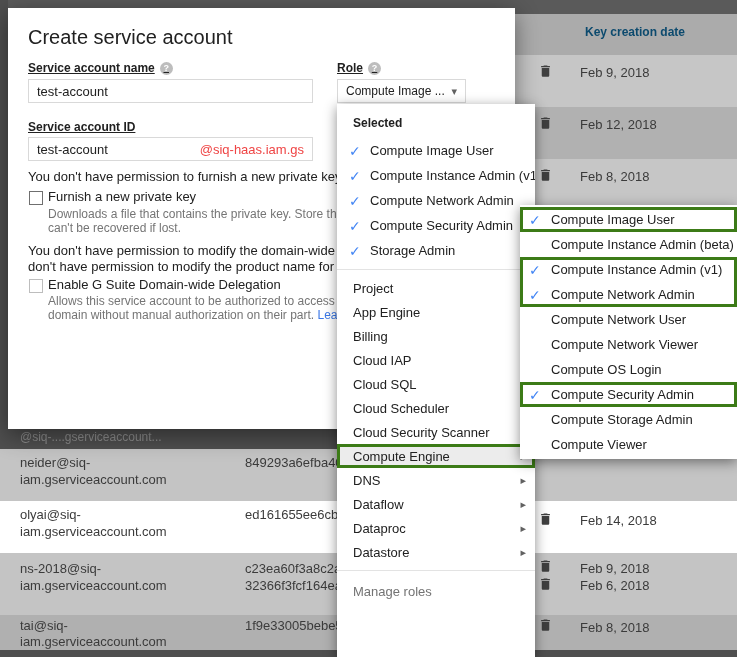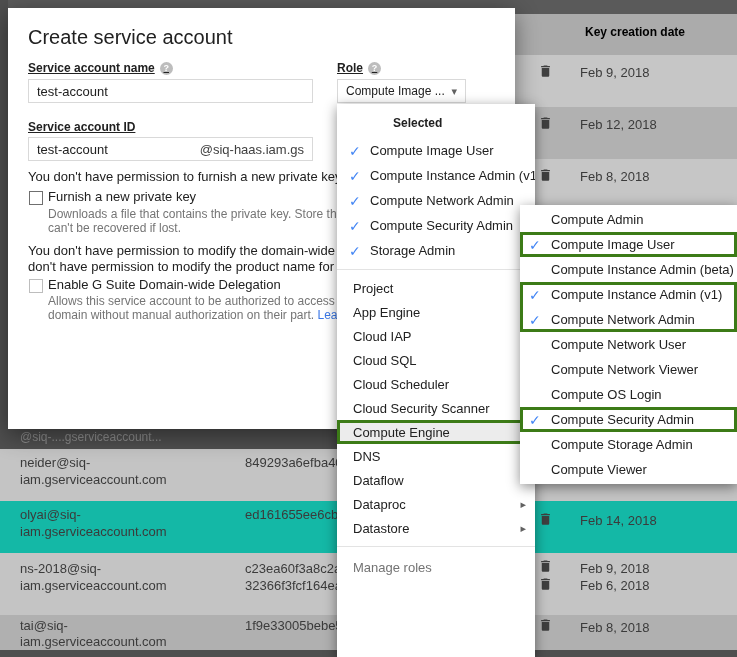--- a/index.html
+++ b/index.html
@@ -9,67 +9,67 @@
   
   .bgrow { position:absolute; left:0; width:737px; }
   .bg-top    { top:0;    height:14px; background:#5a5a5a; }
   .bg-header { top:14px; height:41px; background:#ababab; }
   .bg-r1 { top:55px;  height:52px; background:#c6c6c6; }
   .bg-r2 { top:107px; height:52px; background:#b1b1b1; }
   .bg-r3 { top:159px; height:52px; background:#c6c6c6; }
   .bg-mid{ top:211px; height:214px; background:#bcbcbc; }
   .bg-dark { top:425px; height:24px; background:#4f4f4f; }
   .bg-r4 { top:449px; height:52px; background:#c4c4c4; }
-  .bg-r5 { top:501px; height:52px; background:#14b8a6; }
+  .bg-r5 { top:501px; height:52px; background:#ffffff; }
   .bg-r6 { top:553px; height:62px; background:#c4c4c4; }
   .bg-r7 { top:615px; height:35px; background:#b0b0b0; }
   .bg-bottom { top:650px; height:7px; background:#4f4f4f; }
   .bg-left { position:absolute; left:0; top:0; width:8px; height:449px; background:#4f4f4f; }
 
-  .hdr-label { position:absolute; left:585px; top:11px; font-size:12px; font-weight:bold; color:#000000; }
+  .hdr-label { position:absolute; left:585px; top:11px; font-size:12px; font-weight:bold; color:#0c4a6e; }
   .bg-em  { position:absolute; left:20px;  font-size:13px; color:#3b3b3b; white-space:nowrap; }
   .bg-em.dim { color:#8d8d8d; font-size:12px; }
   .bg-key { position:absolute; left:245px; font-size:13px; color:#3b3b3b; white-space:nowrap; }
   .bg-date{ position:absolute; left:580px; font-size:13px; color:#3b3b3b; white-space:nowrap; }
   .trash  { position:absolute; left:538px; width:16px; height:17px; cursor:pointer; }
 
   
   .dialog { position:absolute; left:8px; top:8px; width:507px; height:421px; background:#fff;
             box-shadow:0 6px 22px rgba(0,0,0,0.45); }
   .dlg-title { position:absolute; left:20px; top:18px; font-size:20px; color:#212121; }
   .fld-label { position:absolute; font-size:12px; font-weight:bold; color:#212121;
                display:flex; align-items:center; gap:5px;text-decoration:underline; }
   .help-badge { width:13px; height:13px; border-radius:50%; background:#bdbdbd; color:#fff;
                 font-size:9px; font-weight:bold; display:inline-flex; align-items:center;
                 justify-content:center; cursor:pointer; }
   .txt-input { position:absolute; height:24px; border:1px solid #d9d9d9; font-size:13px; color:#212121;
                padding:0 8px; box-sizing:border-box; background:#fff; font-family:inherit; outline:none; }
   .id-box { position:absolute; left:20px; top:129px; width:285px; height:24px; border:1px solid #d9d9d9;
             box-sizing:border-box; display:flex; align-items:center; justify-content:space-between;
             padding:0 8px; font-size:13px; color:#212121; overflow:hidden; white-space:nowrap; }
-  .id-suffix { color:#404040; }
+  .id-suffix { color:#ef4444; }
   .role-select { position:absolute; left:329px; top:71px; width:129px; height:24px; border:1px solid #d9d9d9;
                  box-sizing:border-box; display:flex; align-items:center; justify-content:space-between;
                  padding:0 8px; font-size:12px; color:#212121; cursor:pointer; background:#fff; }
   .dd-arrow { color:#616161; font-size:11px; }
   .dlg-text { position:absolute; left:20px; font-size:13px; color:#212121; white-space:nowrap;
               width:309px; overflow:hidden; }
   .dlg-help { position:absolute; left:40px; font-size:12px; color:#757575; white-space:nowrap;
               width:289px; overflow:hidden; }
   .cbx { position:absolute; left:21px; width:12px; height:12px; border:1px solid #6f6f6f;
          background:#fff; cursor:pointer; }
   .cbx.dis { border-color:#bdbdbd; }
   .cbx-label { position:absolute; left:40px; font-size:13px; color:#212121; white-space:nowrap; }
   .link { color:#3b78e7; cursor:pointer; }
 
   
   .menu { position:absolute; background:#fff; box-shadow:0 3px 12px rgba(0,0,0,0.45); box-sizing:border-box; }
   .role-menu { left:337px; top:104px; width:198px; height:553px; overflow:hidden; padding-top:2px; }
   .sub-menu  { left:520px; top:205px; width:217px; padding:2px 0; }
-  .sel-header { padding:10px 16px 8px; font-size:12px; font-weight:bold; color:#212121;margin-left:40px; }
+  .sel-header { padding:10px 16px 8px; font-size:12px; font-weight:bold; color:#212121; }
   .mi { display:flex; align-items:center; height:25px; font-size:13px; color:#212121; cursor:pointer;
         position:relative; white-space:nowrap; }
   .mi .chk { box-sizing:border-box; flex:0 0 33px; padding-left:12px; color:#4285f4;
              font-weight:bold; font-size:14px; }
   .sub-menu .mi .chk { flex-basis:31px; padding-left:9px; }
   .mi.cat { height:24px; padding-left:16px; }
   .mi .chev { position:absolute; right:9px; color:#616161; font-size:11px; }
   .divider { border-top:1px solid #e3e3e3; margin:6px 0; }
   .manage { display:flex; align-items:center; height:28px; padding-left:16px; font-size:13px;
             color:#737373; cursor:pointer; }
@@ -231,20 +231,24 @@
 
     <div class="mi cat">
         <span>Project</span>
         <span class="chev">▸</span>
       </div>
     <div class="mi cat">
         <span>App Engine</span>
         <span class="chev">▸</span>
       </div>
     <div class="mi cat">
+        <span>Billing</span>
+        <span class="chev">▸</span>
+      </div>
+    <div class="mi cat">
         <span>Cloud IAP</span>
         <span class="chev">▸</span>
       </div>
     <div class="mi cat">
         <span>Cloud SQL</span>
         <span class="chev">▸</span>
       </div>
     <div class="mi cat">
         <span>Cloud Scheduler</span>
         <span class="chev">▸</span>
@@ -272,24 +276,20 @@
     <div class="mi cat">
         <span>Datastore</span>
         <span class="chev">▸</span>
       </div>
 
     <div class="divider"></div>
     <div class="manage">Manage roles</div>
   </div>
 
   <div class="menu sub-menu">
-    <div class="mi">
-      <span class="chk"></span>
-        <span>Compute Admin</span>
-    </div>
     <div class="mi green">
       <span class="chk">✓</span>
         <span>Compute Image User</span>
     </div>
     <div class="mi">
       <span class="chk"></span>
         <span>Compute Instance Admin (beta)</span>
     </div>
     <div class="green">
       <div class="mi">

